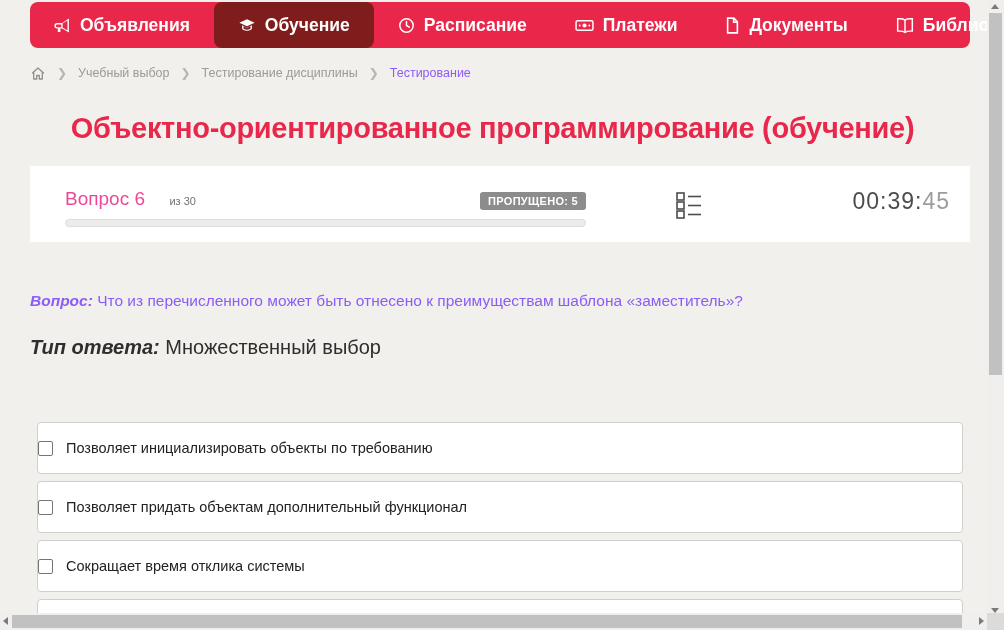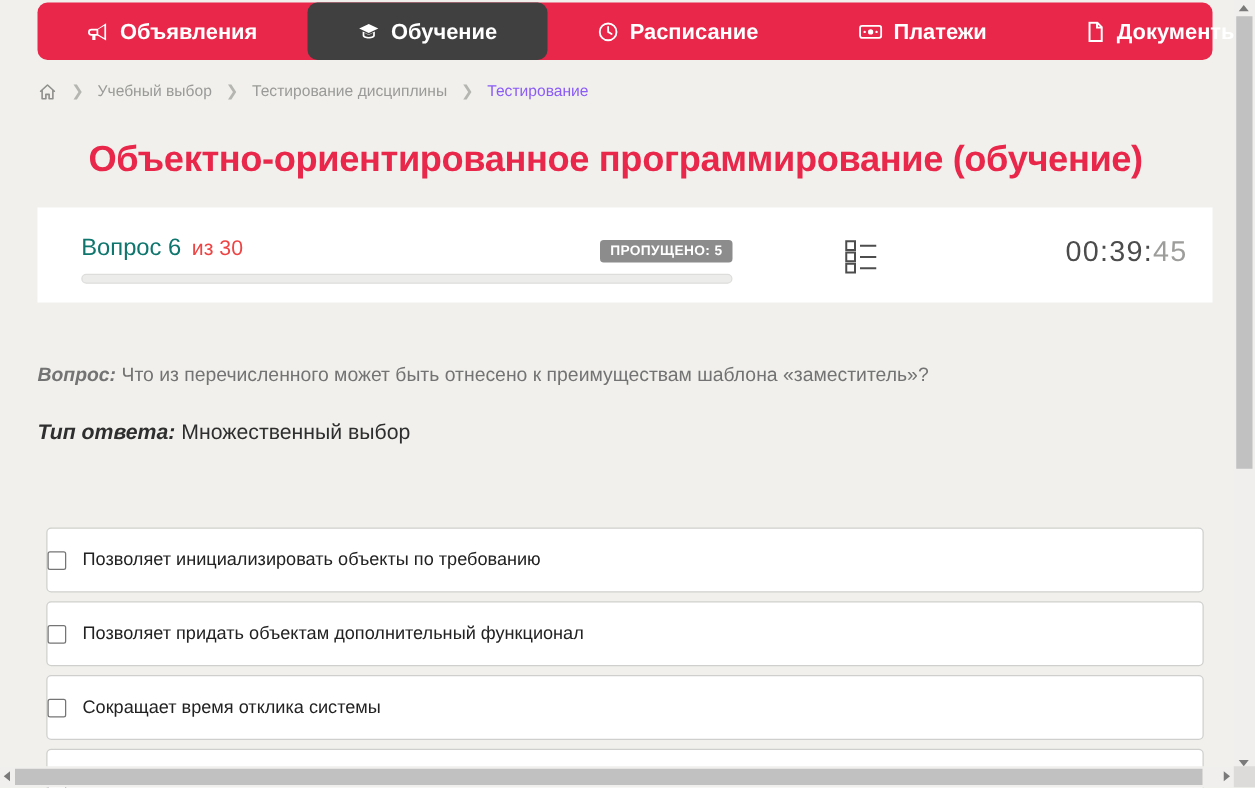--- a/index.html
+++ b/index.html
@@ -12,24 +12,24 @@
     color:#333;
   }
   
   .nav-bar {
     position:absolute; left:30px; top:2px; width:940px; height:46px;
     background:#e8274b; border-radius:8px;
     display:flex; align-items:stretch; justify-content:space-between;
   }
   .nav-item {
     display:flex; align-items:center; gap:9px;
-    padding:0 40px; color:#fff; font-weight:bold; font-size:17.5px;
+    padding:0 24px; color:#fff; font-weight:bold; font-size:17.5px;
     border-radius:8px; cursor:pointer; white-space:nowrap;
   }
-  .nav-item.active { background:#404040; }
+  .nav-item.active { background:#7f1d1d; }
   .nav-ic { display:flex; align-items:center; }
   .nav-ic svg { display:block; }
   
   .breadcrumb {
     position:absolute; left:30px; top:63px; height:20px;
     display:flex; align-items:center; gap:11px;
     font-size:12.5px; color:#9a9a98;
   }
   .crumb { cursor:pointer; }
   .crumb.current { color:#8b5cf6; cursor:default;text-align:center; }
@@ -43,42 +43,42 @@
   }
   
   .quiz-card {
     position:absolute; left:30px; top:166px; width:940px; height:76px;
     background:#ffffff;
     display:flex; align-items:flex-start;
     padding:20px 16px 0 35px;
   }
   .q-col { width:521px; }
   .q-head { display:flex; align-items:flex-end; justify-content:space-between; height:24px; }
-  .q-num { font-size:19px; color:#0f766e;text-align:right; }
-  .q-total { font-size:17px; color:#ef4444; margin-left:4px; }
+  .q-num { font-size:19px; color:#ec4899;text-align:right; }
+  .q-total { font-size:11px; color:#737373; margin-left:20px; }
   .q-badge {
     background:#8c8c8c; color:#fff; font-size:11px; font-weight:bold;
     letter-spacing:.3px; padding:3px 8px; border-radius:3px;margin-top:12px;
   }
   .q-progress {
     margin-top:9px; height:8px; width:521px;
     background:#ececea; border:1px solid #dddddb; border-radius:5px;
     position:relative; overflow:hidden;
   }
   .q-progress-fill { position:absolute; left:0; top:0; bottom:0; background:#c9c9c7; border-radius:5px; }
   .q-list-btn { margin-left:90px; margin-top:4px; cursor:pointer; }
   .q-timer {
     flex:1; text-align:right; padding-right:4px; margin-top:2px;
     font-size:23px; letter-spacing:1px; color:#4c4c4c; font-weight:400;
   }
   .q-timer .sec { color:#9d9d9b; }
   
-  .question-block { position:absolute; left:30px; top:292px; width:930px; font-size:15.5px; color:#737373; }
+  .question-block { position:absolute; left:30px; top:292px; width:930px; font-size:15.5px; color:#8b5cf6; }
   .q-label { font-weight:bold; font-style:italic; }
-  .answer-type-block { position:absolute; left:30px; top:336px; width:930px; font-size:17px; color:#2e2e2e; }
+  .answer-type-block { position:absolute; left:30px; top:336px; width:930px; font-size:20px; color:#2e2e2e; }
   
   .options { position:absolute; left:37px; top:422px; width:926px; }
   .option {
     height:52px; margin-bottom:7px; background:#fff;
     border:1px solid #cfcfcd; border-radius:4px;
     display:flex; align-items:center; cursor:pointer;
   }
   .option input[type=checkbox] {
     appearance:none; -webkit-appearance:none;
     width:15px; height:15px; border:1px solid #757575; border-radius:2px;

